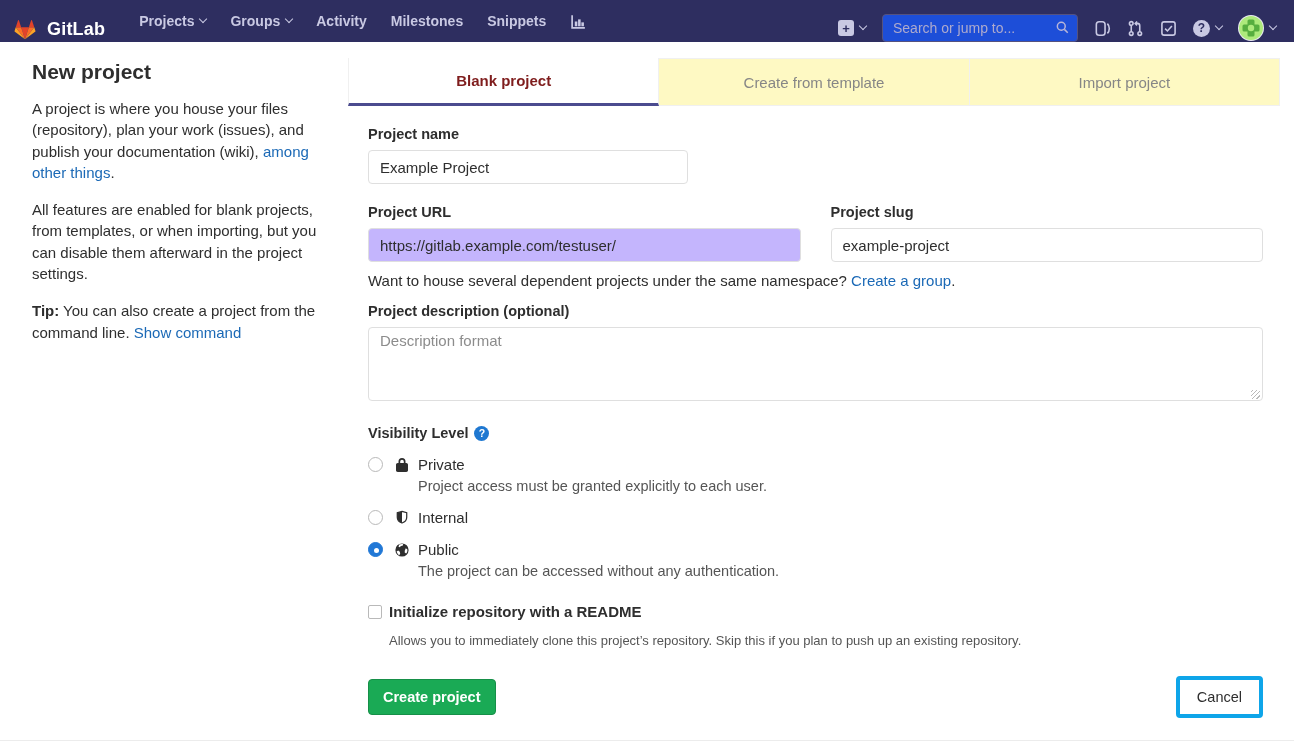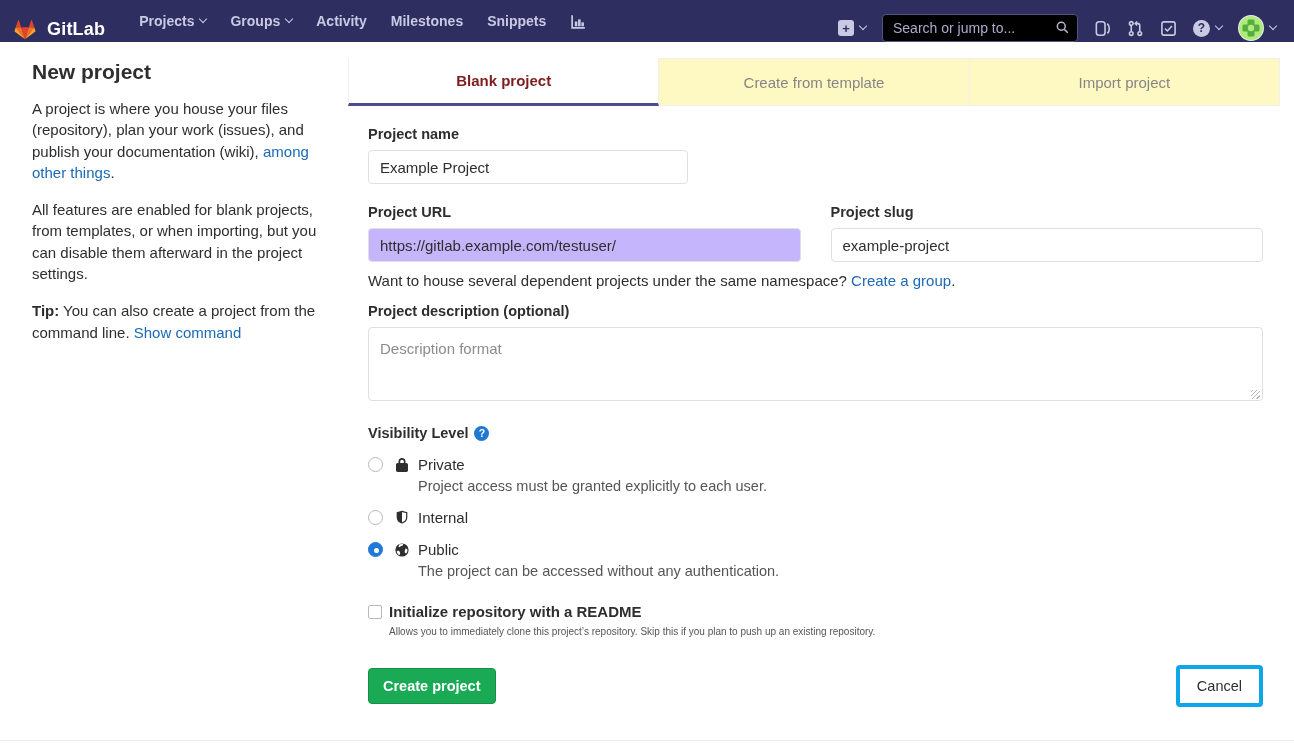--- a/index.html
+++ b/index.html
@@ -14,21 +14,21 @@
   .nav-links { display:flex; align-items:center; list-style:none; margin-left:22px; }
   .nav-link { display:flex; align-items:center; padding:0 12px; height:42px;
     color:#c9c9e3; font-size:14px; font-weight:700; cursor:pointer; }
   .chev { width:6px; height:6px; border-right:1.5px solid #c9c9e3; border-bottom:1.5px solid #c9c9e3;
     transform:rotate(45deg); margin-left:6px; margin-top:-4px; }
   .nav-right { margin-left:auto; display:flex; align-items:center; gap:16px; }
   .nav-iconbtn { display:flex; align-items:center; cursor:pointer; }
   .plus-box { width:16px; height:16px; border-radius:3px; background:#c9c9e3; color:#2e2e60;
     font-size:13px; font-weight:700; display:flex; align-items:center; justify-content:center; line-height:1; }
   .searchbox { position:relative; width:196px; }
-  .searchbox input { width:196px; height:28px; background:#000000; border:1px solid #55527f;
+  .searchbox input { width:196px; height:28px; background:#1d4ed8; border:1px solid #55527f;
     border-radius:4px; color:#e8e8f5; font-size:14px; padding:0 30px 0 10px;
     font-family:"Liberation Sans", sans-serif; }
   .searchbox input::placeholder { color:#aeaacd; }
   .search-glyph { position:absolute; right:8px; top:6px; }
   .help-circle { width:17px; height:17px; border-radius:50%; background:#c9c9e3; color:#2e2e60;
     font-size:12px; font-weight:700; display:flex; align-items:center; justify-content:center; }
   .avatar-wrap { display:flex; align-items:center; cursor:pointer; }
 
   
   .content { display:flex; padding:16px 14px 0 32px; gap:31px; }
@@ -51,21 +51,21 @@
   .flabel { display:block; font-size:14.5px; font-weight:700; margin-bottom:8px; }
   .tinput { height:34px; border:1px solid #dfdfdf; border-radius:4px; padding:0 11px;
     font-size:15px; color:#2e2e2e; font-family:"Liberation Sans", sans-serif; width:100%; }
   .name-input { width:320px; }
   .row2 { display:flex; gap:30px; margin-top:20px; }
   .col { flex:1; min-width:0; }
   .readonly { background:#c4b5fd; }
   .hint { margin-top:10px; font-size:15px; }
   .desc-label { margin-top:14px; }
   textarea.tarea { width:100%; height:74px; border:1px solid #dfdfdf; border-radius:4px;
-    padding:12px 11px; font-size:15px; color:#2e2e2e; resize:none;
+    padding:4px 11px; font-size:15px; color:#2e2e2e; resize:none;
     font-family:"Liberation Sans", sans-serif; }
   textarea.tarea::placeholder { color:#8c8c8c; }
   .tarea-wrap { position:relative; margin-top:0; }
   .resize-grip { position:absolute; right:3px; bottom:6px; width:9px; height:9px;
     background:repeating-linear-gradient(-45deg, transparent, transparent 2px, #b9b9b9 2px, #b9b9b9 3px); }
 
   .vis-label { margin-top:20px; display:flex; align-items:center; gap:6px; }
   .help-icon { width:15px; height:15px; border-radius:50%; background:#1f78d1; color:#fff;
     font-size:10.5px; font-weight:700; display:inline-flex; align-items:center; justify-content:center; cursor:pointer; }
 
@@ -77,21 +77,21 @@
   .radio.checked::after { content:""; position:absolute; left:5px; top:5px; width:5px; height:5px;
     border-radius:50%; background:#fff; }
   .opt-icon { margin-left:10px; width:18px; display:flex; justify-content:center; flex:none; }
   .opt-title { margin-left:7px; font-size:15px; }
   .opt-desc { margin-left:50px; margin-top:5px; font-size:14.5px; color:#555; }
 
   .chk-row { display:flex; align-items:center; margin-top:24px; }
   .checkbox { width:14px; height:14px; border:1px solid #b9b9b9; border-radius:2px; background:#fff;
     flex:none; cursor:pointer; }
   .chk-label { margin-left:7px; font-size:15px; font-weight:700; }
-  .chk-desc { margin-left:21px; margin-top:6px; font-size:10px; color:#555; }
+  .chk-desc { margin-left:21px; margin-top:13px; font-size:13px; color:#555; }
 
   .actions { display:flex; justify-content:space-between; align-items:center; margin-top:28px; }
   .btn-create { background:#1aaa55; border:1px solid #168f48; color:#fff; border-radius:4px;
     padding:9px 14px; font-size:14.5px; font-weight:700; cursor:pointer;
     font-family:"Liberation Sans", sans-serif; }
   .btn-cancel { background:#fff; border:4px solid #0ea5e9; color:#2e2e2e; border-radius:4px;
     padding:9px 17px; font-size:14.5px; cursor:pointer; font-family:"Liberation Sans", sans-serif; }
 
   .bottom-rule { position:absolute; left:0; right:0; top:740px; border-top:1px solid #ececec; }
 </style>

